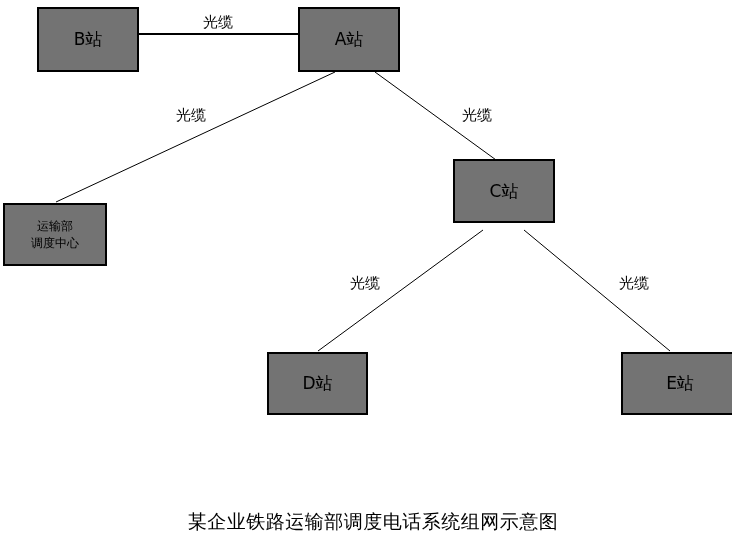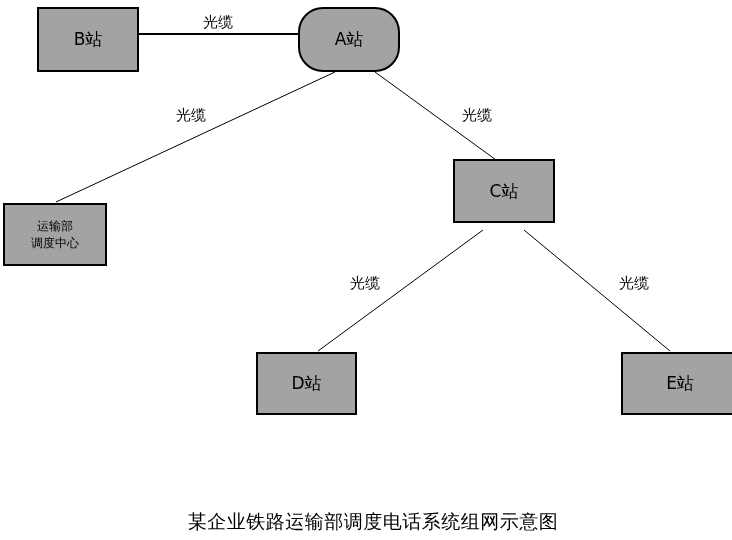--- a/index.html
+++ b/index.html
@@ -21,34 +21,34 @@
     left: 0;
     top: 0;
     width: 732px;
     height: 540px;
     pointer-events: none;
   }
   .node {
     position: absolute;
     box-sizing: border-box;
     border: 2px solid #000000;
-    background: #a3a3a3;
+    background: #737373;
     display: flex;
     align-items: center;
     justify-content: center;
     text-align: center;
     font-size: 17px;
     line-height: 1.35;
     white-space: pre-line;
   }
   .node-b        { left: 37px;  top: 7px;   width: 102px; height: 65px; }
-  .node-a        { left: 298px; top: 7px;   width: 102px; height: 65px; border-radius: 25px; }
+  .node-a        { left: 298px; top: 7px;   width: 102px; height: 65px; }
   .node-dispatch { left: 3px;   top: 203px; width: 104px; height: 63px; font-size: 12px; }
   .node-c        { left: 453px; top: 159px; width: 102px; height: 64px; }
-  .node-d        { left: 256px; top: 352px; width: 101px; height: 63px; align-items: center; }
+  .node-d        { left: 267px; top: 352px; width: 101px; height: 63px; align-items: center; }
   .node-e        { left: 621px; top: 352px; width: 118px; height: 63px; }
   .link-label {
     position: absolute;
     font-size: 15px;
     line-height: 1;
     white-space: nowrap;
   }
   .label-b-a        { left: 203px; top: 15px;  }
   .label-a-dispatch { left: 176px; top: 108px; }
   .label-a-c        { left: 462px; top: 108px; }

